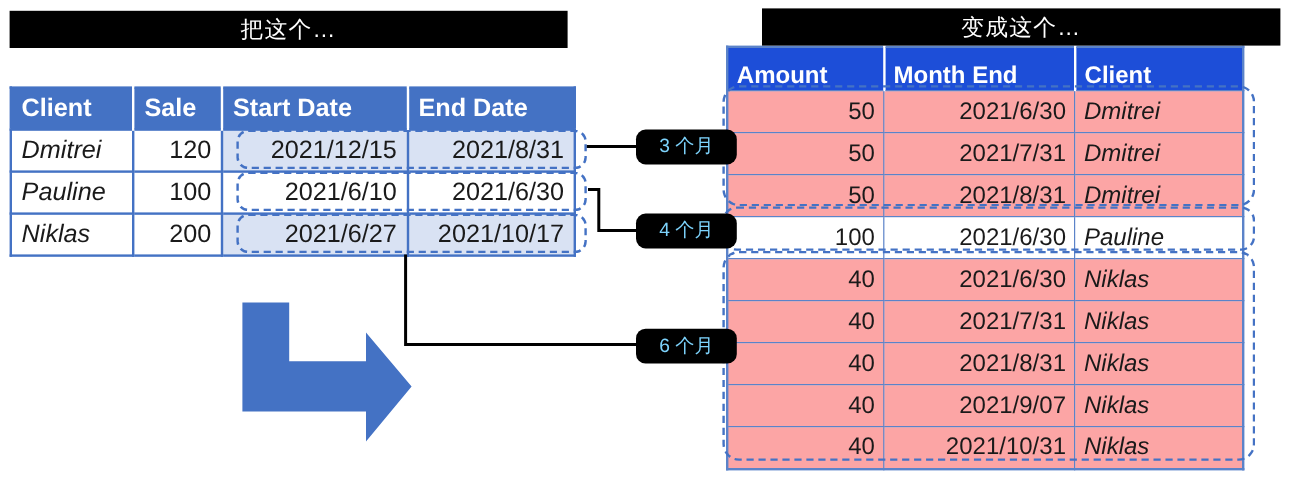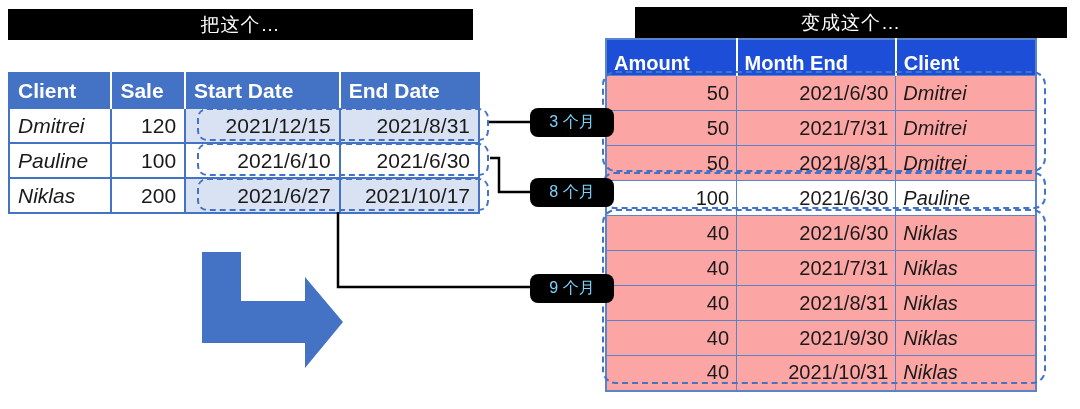--- a/index.html
+++ b/index.html
@@ -167,21 +167,21 @@
       <td class="num">2021/7/31</td>
       <td class="txt">Niklas</td>
     </tr>
     <tr>
       <td class="num">40</td>
       <td class="num">2021/8/31</td>
       <td class="txt">Niklas</td>
     </tr>
     <tr>
       <td class="num">40</td>
-      <td class="num">2021/9/30</td>
+      <td class="num">2021/9/07</td>
       <td class="txt">Niklas</td>
     </tr>
     <tr>
       <td class="num">40</td>
       <td class="num">2021/10/31</td>
       <td class="txt">Niklas</td>
     </tr>
   </tbody>
     </table>
 
@@ -194,16 +194,16 @@
   <div class="dash dash-r3"></div>
 
   <svg class="overlay-svg" width="1080" height="409" viewBox="0 0 1080 409">
     <polyline points="489,122 532,122" fill="none" stroke="#000000" stroke-width="2.5"></polyline>
     <polyline points="490,158 499,158 499,192 532,192" fill="none" stroke="#000000" stroke-width="2.5"></polyline>
     <polyline points="338,212 338,287 532,287" fill="none" stroke="#000000" stroke-width="2.5"></polyline>
     <polygon points="202,252 241,252 241,301 305,301 305,277 343,322 305,368 305,343 202,343" fill="#4472C4"></polygon>
   </svg>
 
   <div class="dlabel dlabel-1">3 个月</div>
-  <div class="dlabel dlabel-2">8 个月</div>
-  <div class="dlabel dlabel-3">9 个月</div>
+  <div class="dlabel dlabel-2">4 个月</div>
+  <div class="dlabel dlabel-3">6 个月</div>
 
 </div>
 
 </body></html>

